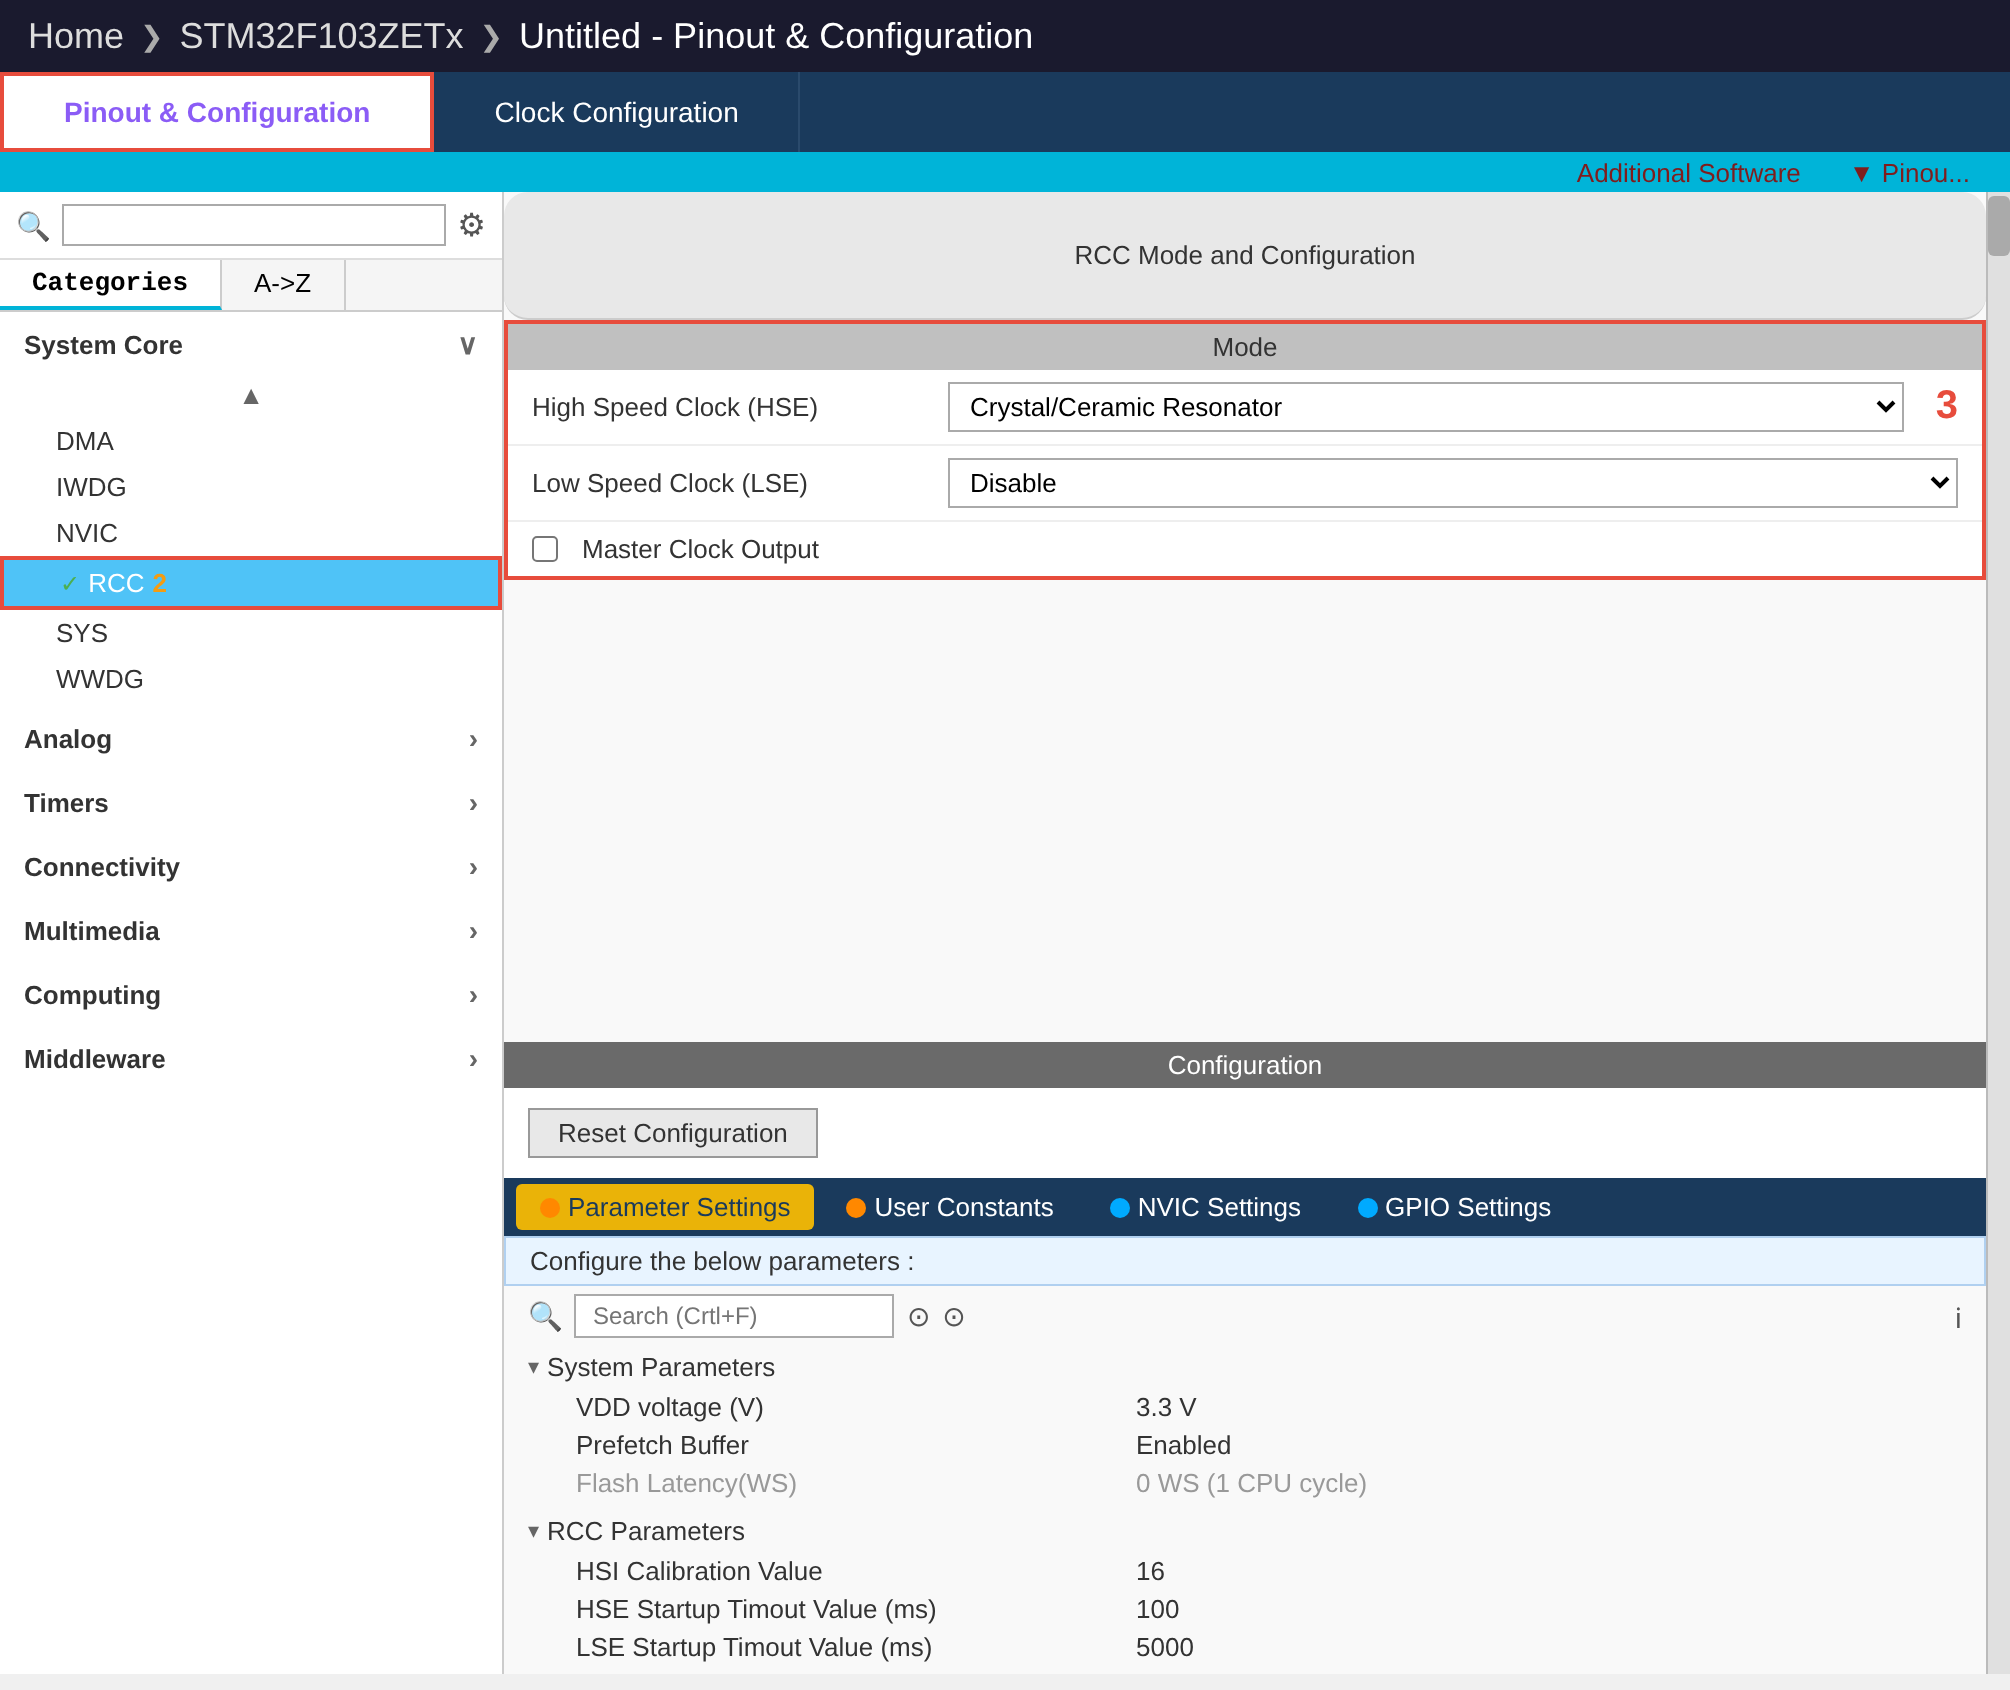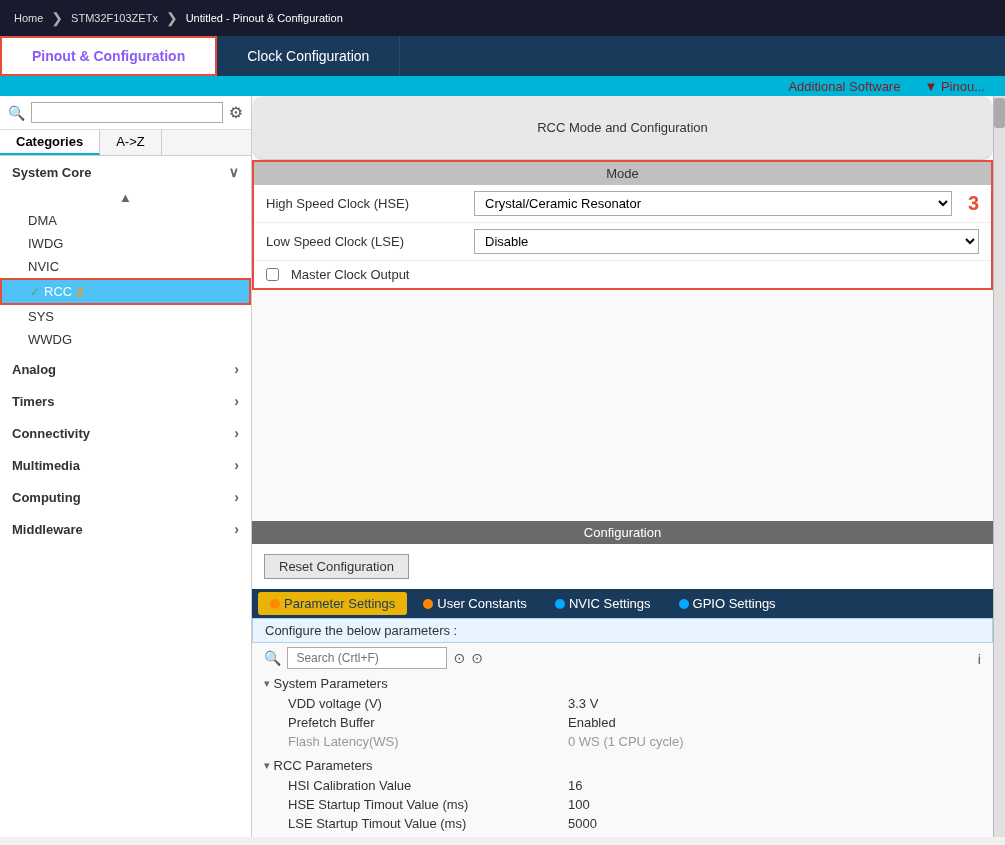--- a/index.html
+++ b/index.html
@@ -9,21 +9,21 @@
     .breadcrumb {
       background: #1a1a2e;
       display: flex;
       align-items: center;
       padding: 0 8px;
       height: 36px;
       color: #ccc;
     }
     .breadcrumb-item {
       color: #ddd;
-      font-size: 11px;
+      font-size: 18px;
       padding: 0 6px;
     }
     .breadcrumb-separator {
       color: #aaa;
       font-size: 14px;
       padding: 0 2px;
     }
     .breadcrumb-item.active { color: #fff; }
 
     
@@ -106,20 +106,21 @@
     .cat-tab {
       padding: 4px 16px;
       cursor: pointer;
       border-right: 1px solid #ccc;
       font-size: 13px;
     }
     .cat-tab.active {
       background: #fff;
       border-bottom: 2px solid #00b4d8;
       font-weight: bold;
+      font-family: Liberation Mono, monospace;
     }
 
     .sidebar-section {
       padding: 2px 0;
     }
     .sidebar-section-header {
       display: flex;
       align-items: center;
       justify-content: space-between;
       padding: 6px 12px;

